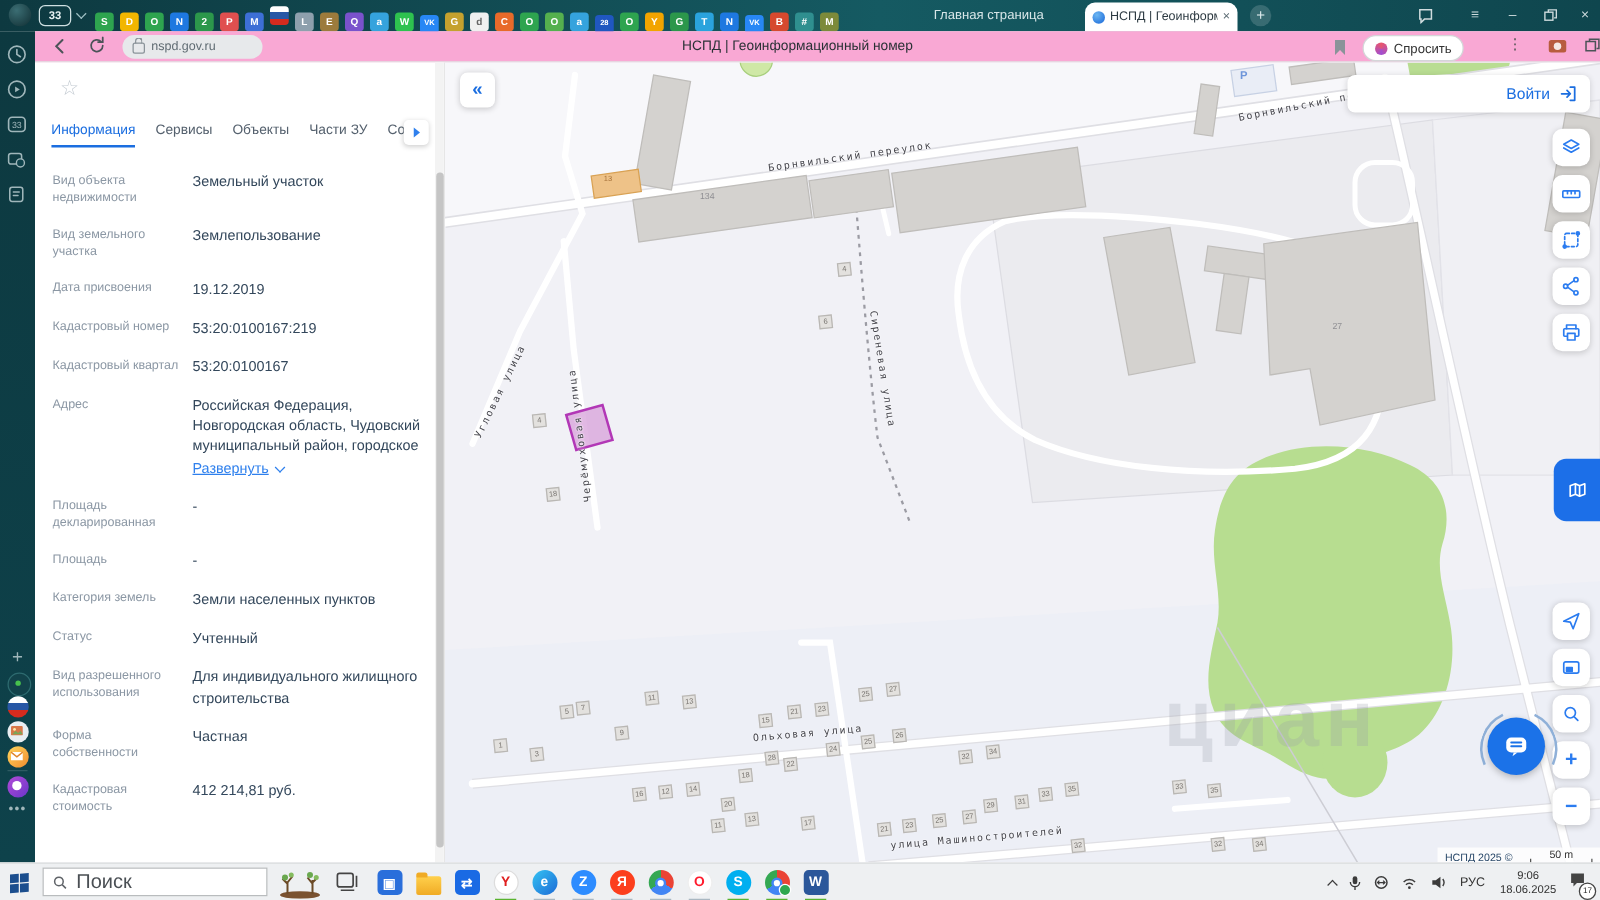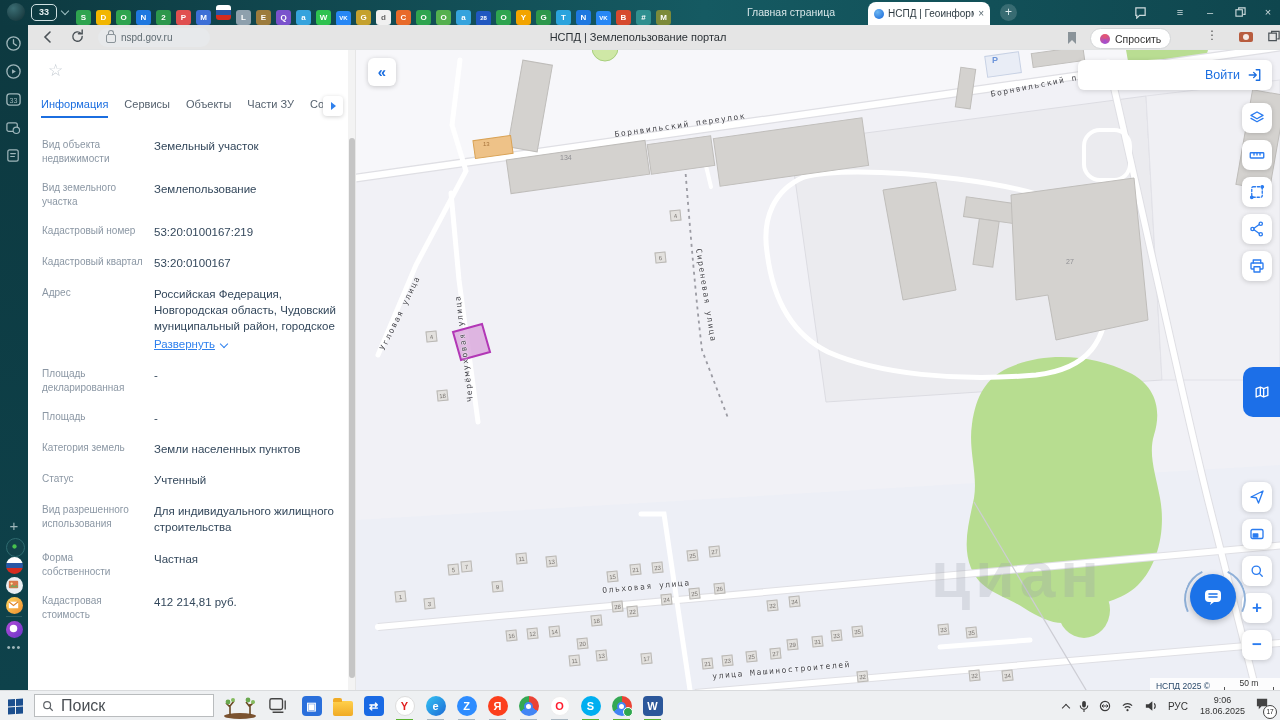--- a/index.html
+++ b/index.html
@@ -21,21 +21,21 @@
     line-height:25px;text-align:center;overflow:hidden;white-space:nowrap;}
   #tab-active{position:absolute;left:868px;top:2px;width:122px;height:23px;background:#fff;border-radius:8px 8px 0 0;
     display:flex;align-items:center;padding:0 6px;box-sizing:border-box;}
   #tab-favicon{width:10px;height:10px;border-radius:50%;background:radial-gradient(circle at 35% 30%,#6db7f2,#1565d8);flex:0 0 auto;}
   #tab-active-label{flex:1;font-size:10px;color:#2d3a42;margin:0 4px;overflow:hidden;white-space:nowrap;}
   #tab-close{color:#5a6a72;font-size:10px;flex:0 0 auto;}
   #newtab{position:absolute;left:1000px;top:4px;width:17px;height:17px;border-radius:50%;
     background:rgba(255,255,255,.16);color:#dfecee;font-size:12px;text-align:center;line-height:16px;}
   .winicon{position:absolute;top:0;height:25px;color:#cfdcde;font-size:11px;line-height:25px;text-align:center;width:24px;}
   
-  #toolbar{position:absolute;left:28px;top:25px;width:1252px;height:25px;background:#e5e5e5;border-bottom:1px solid #e1e3e4;box-sizing:border-box;}
+  #toolbar{position:absolute;left:28px;top:25px;width:1252px;height:25px;background:#f9a8d4;border-bottom:1px solid #e1e3e4;box-sizing:border-box;}
   .tbicon{position:absolute;top:4px;width:18px;height:18px;color:#4c5358;}
   #urlpill{position:absolute;left:70px;top:3px;height:19px;width:112px;background:#e7e9eb;border-radius:10px;
     display:flex;align-items:center;padding:0 8px;box-sizing:border-box;}
   #lock{width:8px;height:7px;border:1.3px solid #8a9399;border-radius:2px;position:relative;margin-right:5px;margin-top:2px;}
   #lock:before{content:'';position:absolute;left:0.5px;top:-5px;width:4px;height:4px;border:1.3px solid #8a9399;border-bottom:none;border-radius:3px 3px 0 0;}
   #url{font-size:10px;color:#5f6b72;}
   #pagetitle{position:absolute;left:400px;top:0;width:420px;text-align:center;font-size:11px;color:#2b3136;line-height:24px;}
   #askpill{position:absolute;left:1062px;top:3px;height:19px;border:1px solid #d4d6d8;border-radius:11px;
     display:flex;align-items:center;padding:0 9px;background:#fff;}
   #asksparkle{width:10px;height:10px;border-radius:50%;background:conic-gradient(#e8566d,#a14fd1,#e8566d);margin-right:5px;}
@@ -164,21 +164,21 @@
     </div>
     <div class="tbicon" style="left:42px">
       <svg width="15" height="15" viewBox="0 0 16 16">
           <path d="M13 8a5 5 0 1 1-1.5-3.5M13 1v4H9" fill="none" stroke="#4c5358" stroke-width="1.5" stroke-linecap="round"></path>
         </svg>
     </div>
     <div id="urlpill">
       <span id="lock"></span>
       <span id="url">nspd.gov.ru</span>
     </div>
-    <div id="pagetitle">НСПД | Землепользование портал</div>
+    <div id="pagetitle">НСПД | Геоинформационный номер</div>
     <div class="tbicon" style="left:1038px;top:6px">
       <svg width="12" height="14" viewBox="0 0 12 14">
           <path d="M2 1h8v12L6 9l-4 4z" fill="#8a9399"></path>
         </svg>
     </div>
     <div id="askpill">
       <span id="asksparkle"></span>
       <span id="asklabel">Спросить</span>
     </div>
     <div class="tbicon" style="left:1178px;font-size:12px;color:#555;top:3px">⋮</div>
@@ -263,20 +263,24 @@
         <span class="tri"></span>
       </div>
     <div id="panel-fields">
         <div class="frow">
           <div class="flabel">Вид объекта недвижимости</div>
           <div class="fvalue"><span>Земельный участок</span></div>
         </div>
         <div class="frow">
           <div class="flabel">Вид земельного участка</div>
           <div class="fvalue"><span>Землепользование</span></div>
+        </div>
+        <div class="frow">
+          <div class="flabel">Дата присвоения</div>
+          <div class="fvalue"><span>19.12.2019</span></div>
         </div>
         <div class="frow">
           <div class="flabel">Кадастровый номер</div>
           <div class="fvalue"><span>53:20:0100167:219</span></div>
         </div>
         <div class="frow">
           <div class="flabel">Кадастровый квартал</div>
           <div class="fvalue"><span>53:20:0100167</span></div>
         </div>
         <div class="frow">

